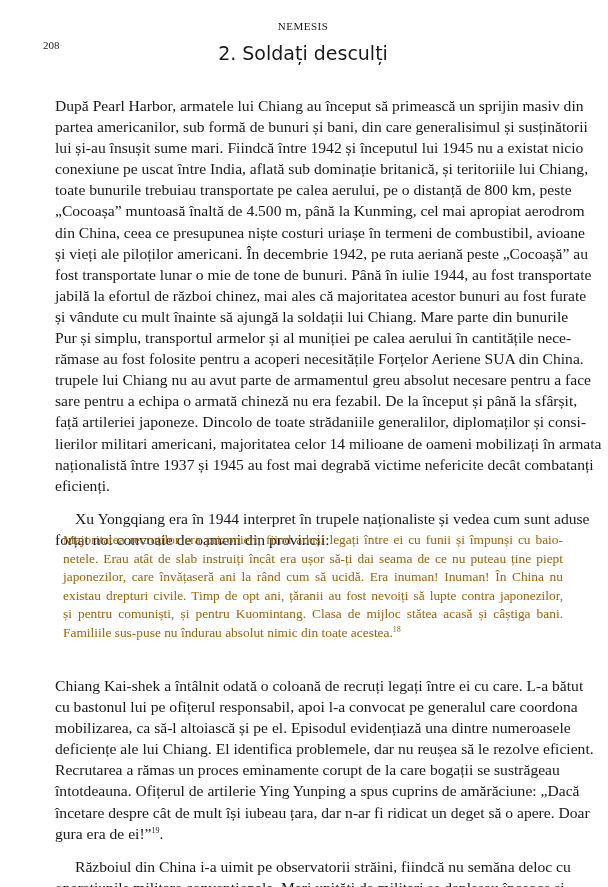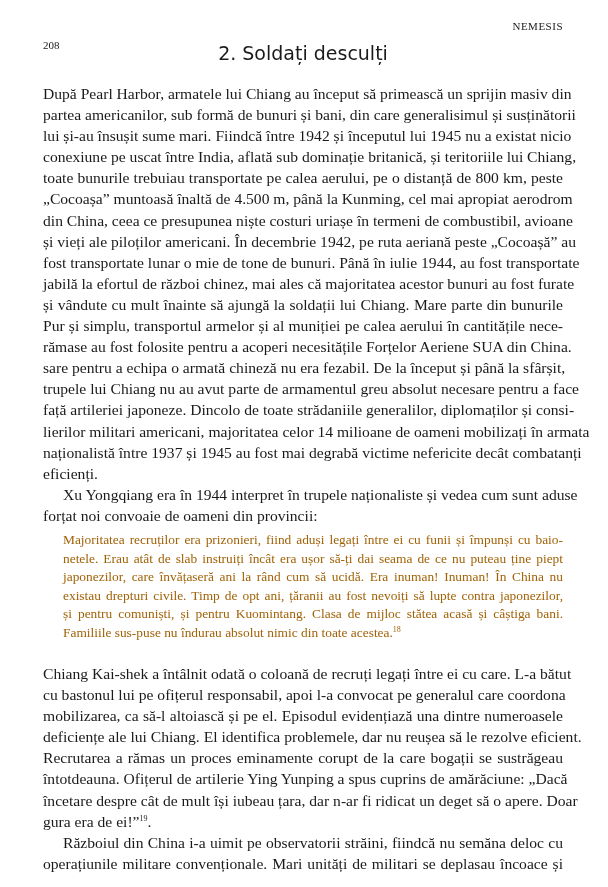--- a/index.html
+++ b/index.html
@@ -1,22 +1,22 @@
 <!DOCTYPE html>
 <html><head>
 <meta charset="utf-8">
 <style>
   html, body { margin: 0; padding: 0; background: #ffffff; }
   body { width: 608px; height: 887px; position: relative; overflow: hidden; color: #1a1a1a; }
   .header { position: absolute; top: 20px; left: 43px; width: 520px; height: 16px; font-family: "Liberation Serif", serif; font-size: 11px; }
   .page-number { position: absolute; left: 0; top: 0; margin-top: 19px; }
-  .running-head { position: absolute; left: 0; right: 0; text-align: right; letter-spacing: 0.5px; }
+  .running-head { position: absolute; left: 0; right: 0; text-align: center; letter-spacing: 0.5px; }
   .chapter-title { position: absolute; top: 42px; left: 43px; width: 520px; text-align: center; font-family: "DejaVu Sans", sans-serif; font-size: 19px; font-weight: normal; margin: 0; color: #1a1a1a; }
   .body-text { position: absolute; left: 43px; width: 520px; font-family: "Liberation Serif", serif; font-size: 15.6px; line-height: 21.1px; text-align: justify; hyphens: manual; }
-  .body-text p { margin: 0; }
+  .body-text p { margin: 12px; }
   .block1 { top: 83px; }
   .blockquote { position: absolute; left: 63px; width: 500px; top: 531px; font-family: "Liberation Serif", serif; font-size: 13.4px; line-height: 18.6px; text-align: justify; color: #a16207; }
   .blockquote p { margin: 0; }
   .block2 { top: 663px; }
   sup { font-size: 8px; line-height: 0; vertical-align: super; }
   .line { display: block; text-align: justify; text-align-last: justify; white-space: nowrap; }
   .line.last { text-align-last: left; }
 </style>
 </head>
 <body>
@@ -36,22 +36,22 @@
       <span class="line">conexiune pe uscat între India, aflată sub dominație britanică, și teritoriile lui Chiang,</span>
       <span class="line">toate bunurile trebuiau transportate pe calea aerului, pe o distanță de 800 km, peste</span>
       <span class="line">„Cocoașa” muntoasă înaltă de 4.500 m, până la Kunming, cel mai apropiat aerodrom</span>
       <span class="line">din China, ceea ce presupunea niște costuri uriașe în termeni de combustibil, avioane</span>
       <span class="line">și vieți ale piloților americani. În decembrie 1942, pe ruta aeriană peste „Cocoașă” au</span>
       <span class="line">fost transportate lunar o mie de tone de bunuri. Până în iulie 1944, au fost transportate</span>
       <span class="line">jabilă la efortul de război chinez, mai ales că majoritatea acestor bunuri au fost furate</span>
       <span class="line">și vândute cu mult înainte să ajungă la soldații lui Chiang. Mare parte din bunurile</span>
       <span class="line">Pur și simplu, transportul armelor și al muniției pe calea aerului în cantitățile nece-</span>
       <span class="line">rămase au fost folosite pentru a acoperi necesitățile Forțelor Aeriene SUA din China.</span>
+      <span class="line">trupele lui Chiang nu au avut parte de armamentul greu absolut necesare pentru a face</span>
       <span class="line">sare pentru a echipa o armată chineză nu era fezabil. De la început și până la sfârșit,</span>
-      <span class="line">trupele lui Chiang nu au avut parte de armamentul greu absolut necesare pentru a face</span>
       <span class="line">față artileriei japoneze. Dincolo de toate strădaniile generalilor, diplomaților și consi-</span>
       <span class="line">lierilor militari americani, majoritatea celor 14 milioane de oameni mobilizați în armata</span>
       <span class="line">naționalistă între 1937 și 1945 au fost mai degrabă victime nefericite decât combatanți</span>
       <span class="line last">eficienți.</span>
     </p>
   <p class="indent-block" id="s1p2">
       <span class="line" style="text-indent: 20px;">Xu Yongqiang era în 1944 interpret în trupele naționaliste și vedea cum sunt aduse</span>
       <span class="line last">forțat noi convoaie de oameni din provincii:</span>
     </p>
 </div>

